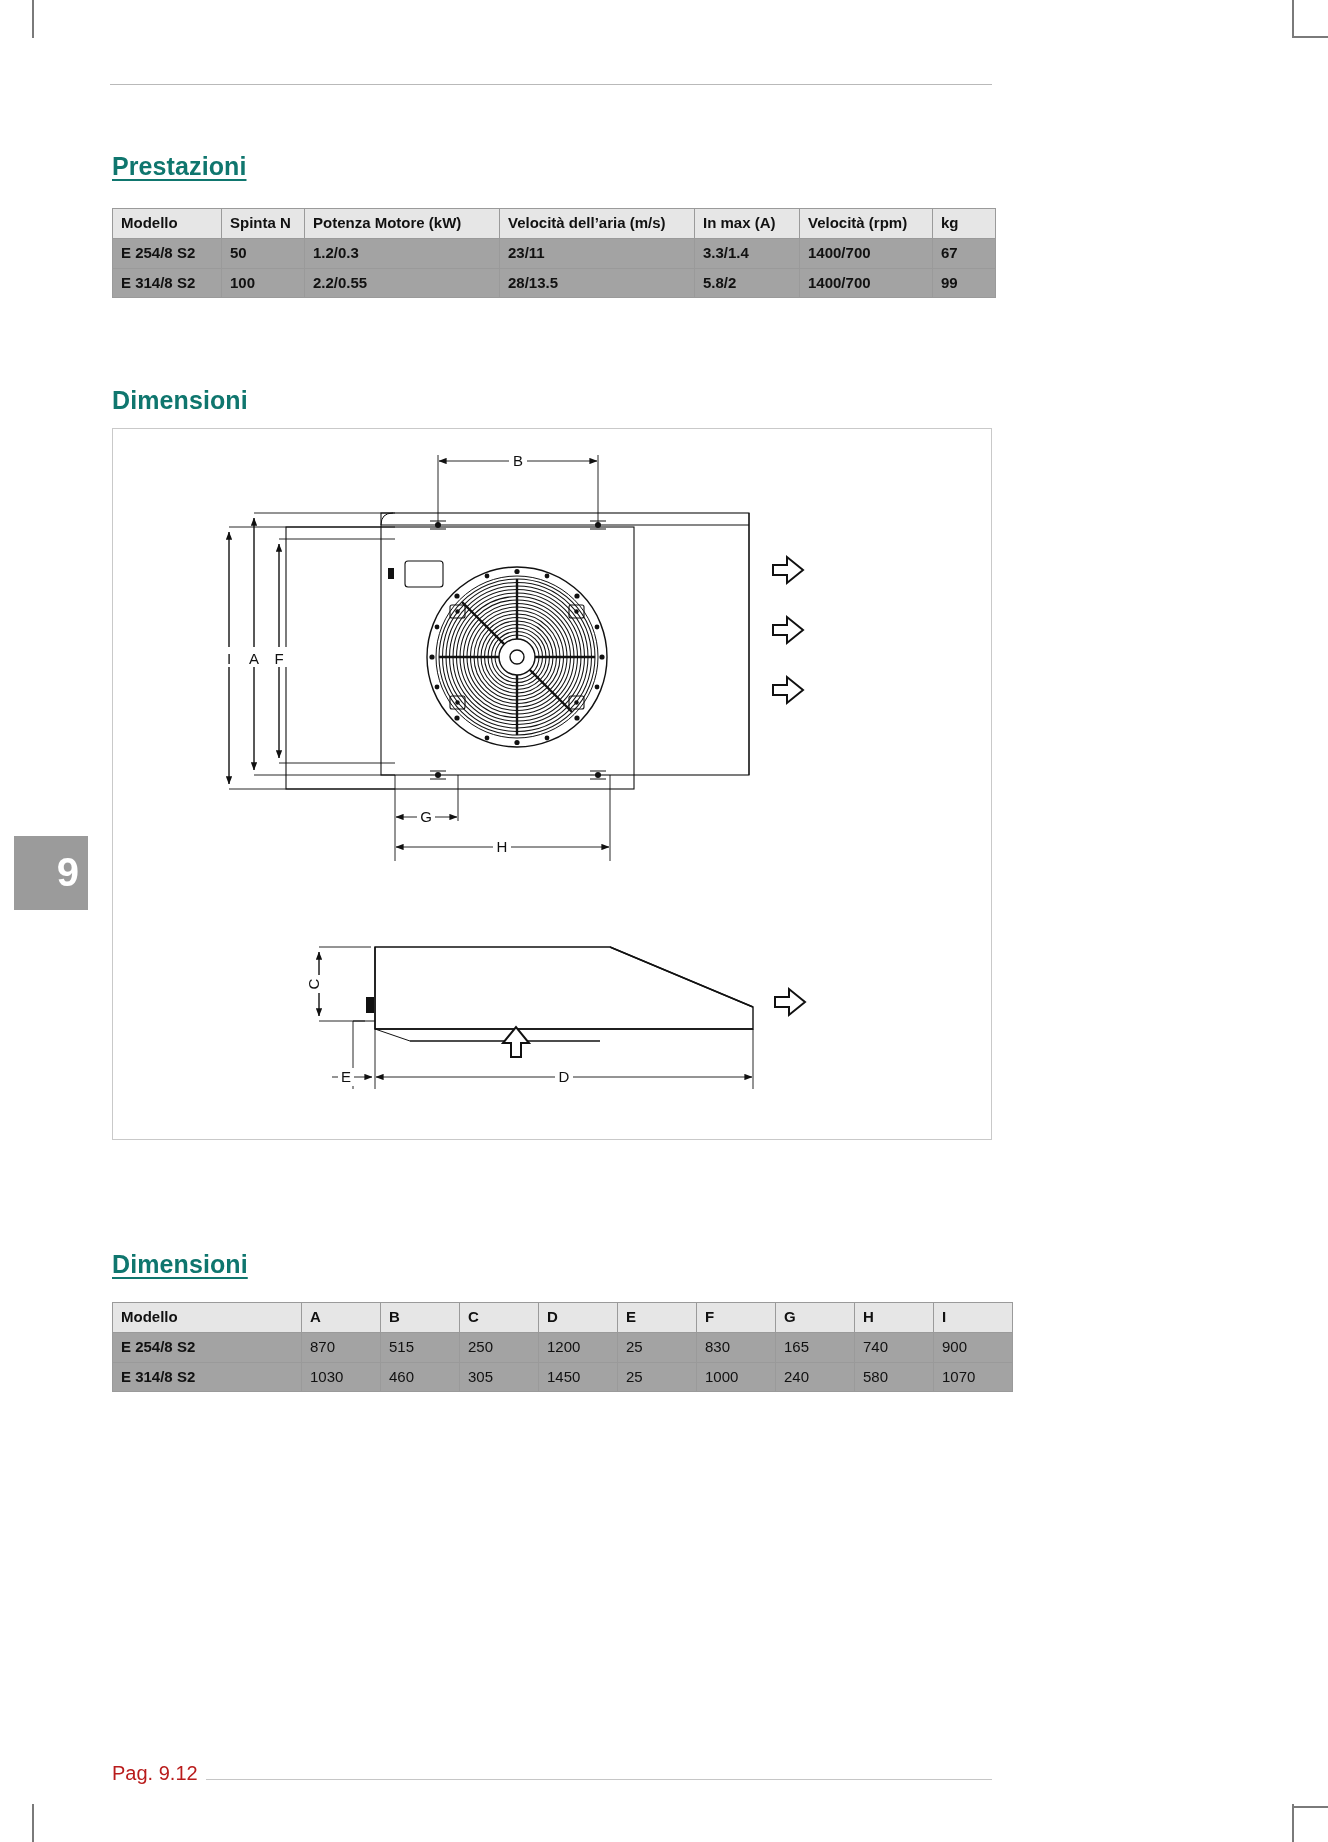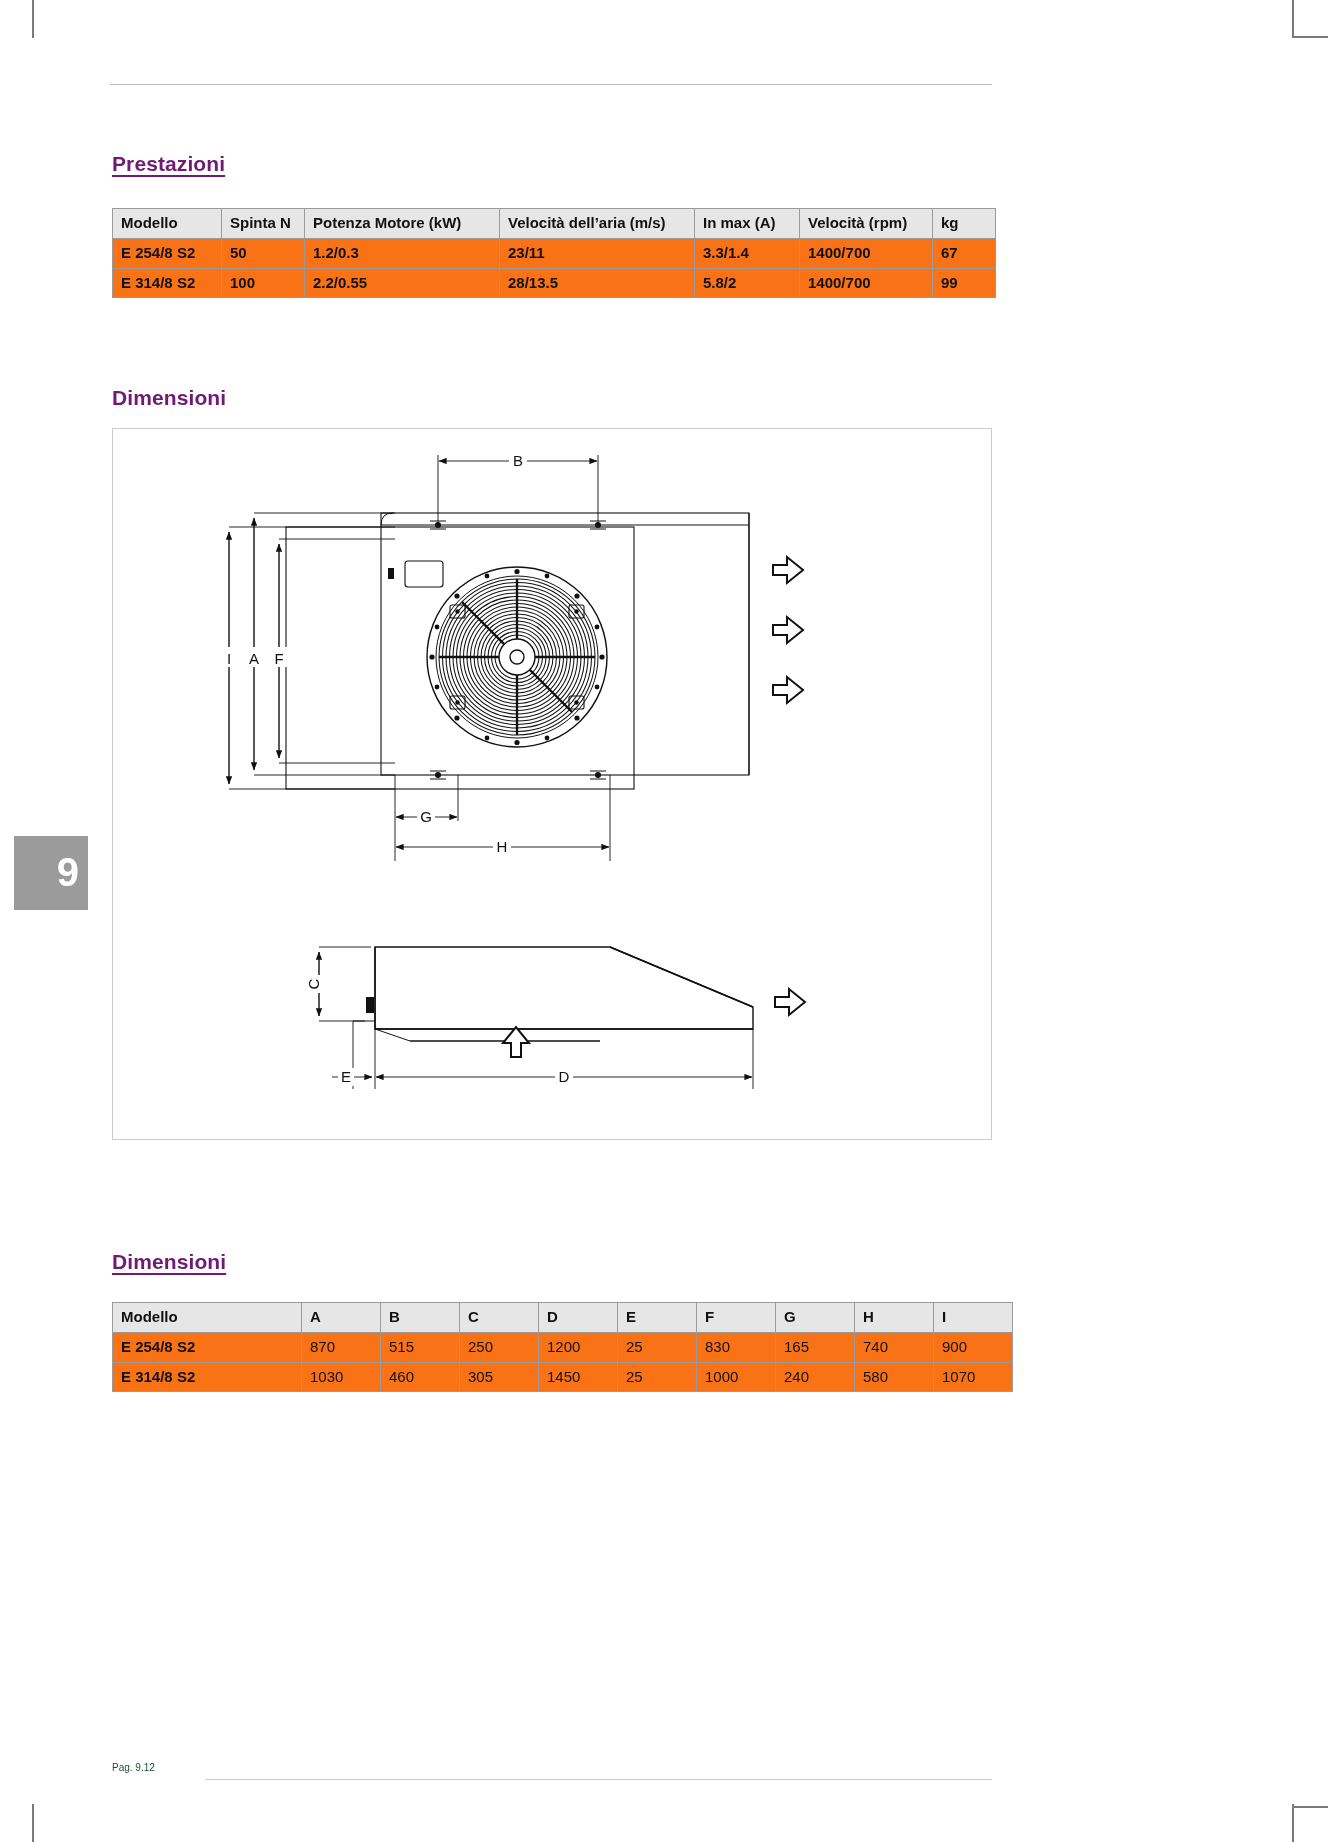--- a/index.html
+++ b/index.html
@@ -20,33 +20,33 @@
   .cm-bl-v{left:32px;top:1804px;width:2px;height:38px;}
   .cm-br-v{left:1292px;top:1804px;width:2px;height:38px;}
   .cm-br-h{left:1294px;top:1806px;width:34px;height:2px;}
 
   
   .top-rule{position:absolute;left:110px;top:84px;width:882px;height:1px;background:#b9b9b9;}
 
   
   .sec-heading{
     position:absolute;
-    font-size:21px;font-weight:bold;color:#701a75;
+    font-size:25px;font-weight:bold;color:#0f766e;
     text-decoration:underline;
     text-underline-offset:4px;
     letter-spacing:.1px;
   }
   #h-prestazioni{left:112px;top:152px;}
   #h-dimensioni-draw{left:112px;top:386px;text-decoration:none;}
   #h-dimensioni-tbl{left:112px;top:1250px;}
 
   
   table.dt{
     position:absolute;border-collapse:collapse;
-    font-size:15px;color:#111;background:#f97316;
+    font-size:15px;color:#111;background:#a3a3a3;
   }
   table.dt th,table.dt td{
     border:1px solid #9a9a9a;
     padding:5px 8px;
     text-align:left;
     white-space:nowrap;
     line-height:1.25;
   }
   table.dt th{background:#e6e6e6;font-weight:bold;font-size:15px;}
   table.dt td.model,table.dt th.model{text-align:left;font-weight:bold;}
@@ -77,21 +77,21 @@
     position:absolute;left:14px;top:836px;width:74px;height:74px;
     background:#9b9b9b;
   }
   #page-tab span{
     position:absolute;right:9px;top:50%;transform:translateY(-52%);
     color:#fff;font-size:40px;font-weight:bold;line-height:1;
     font-family:"Liberation Sans", sans-serif;
   }
   #footer-text{
     position:absolute;left:112px;top:1762px;
-    font-size:10px;color:#14532d;
+    font-size:20px;color:#b91c1c;
   }
   #footer-rule{
     position:absolute;left:206px;top:1779px;width:786px;height:1px;background:#c6c6c6;
   }
 </style>
 </head>
 <body>
 
 <div class="page">
 

